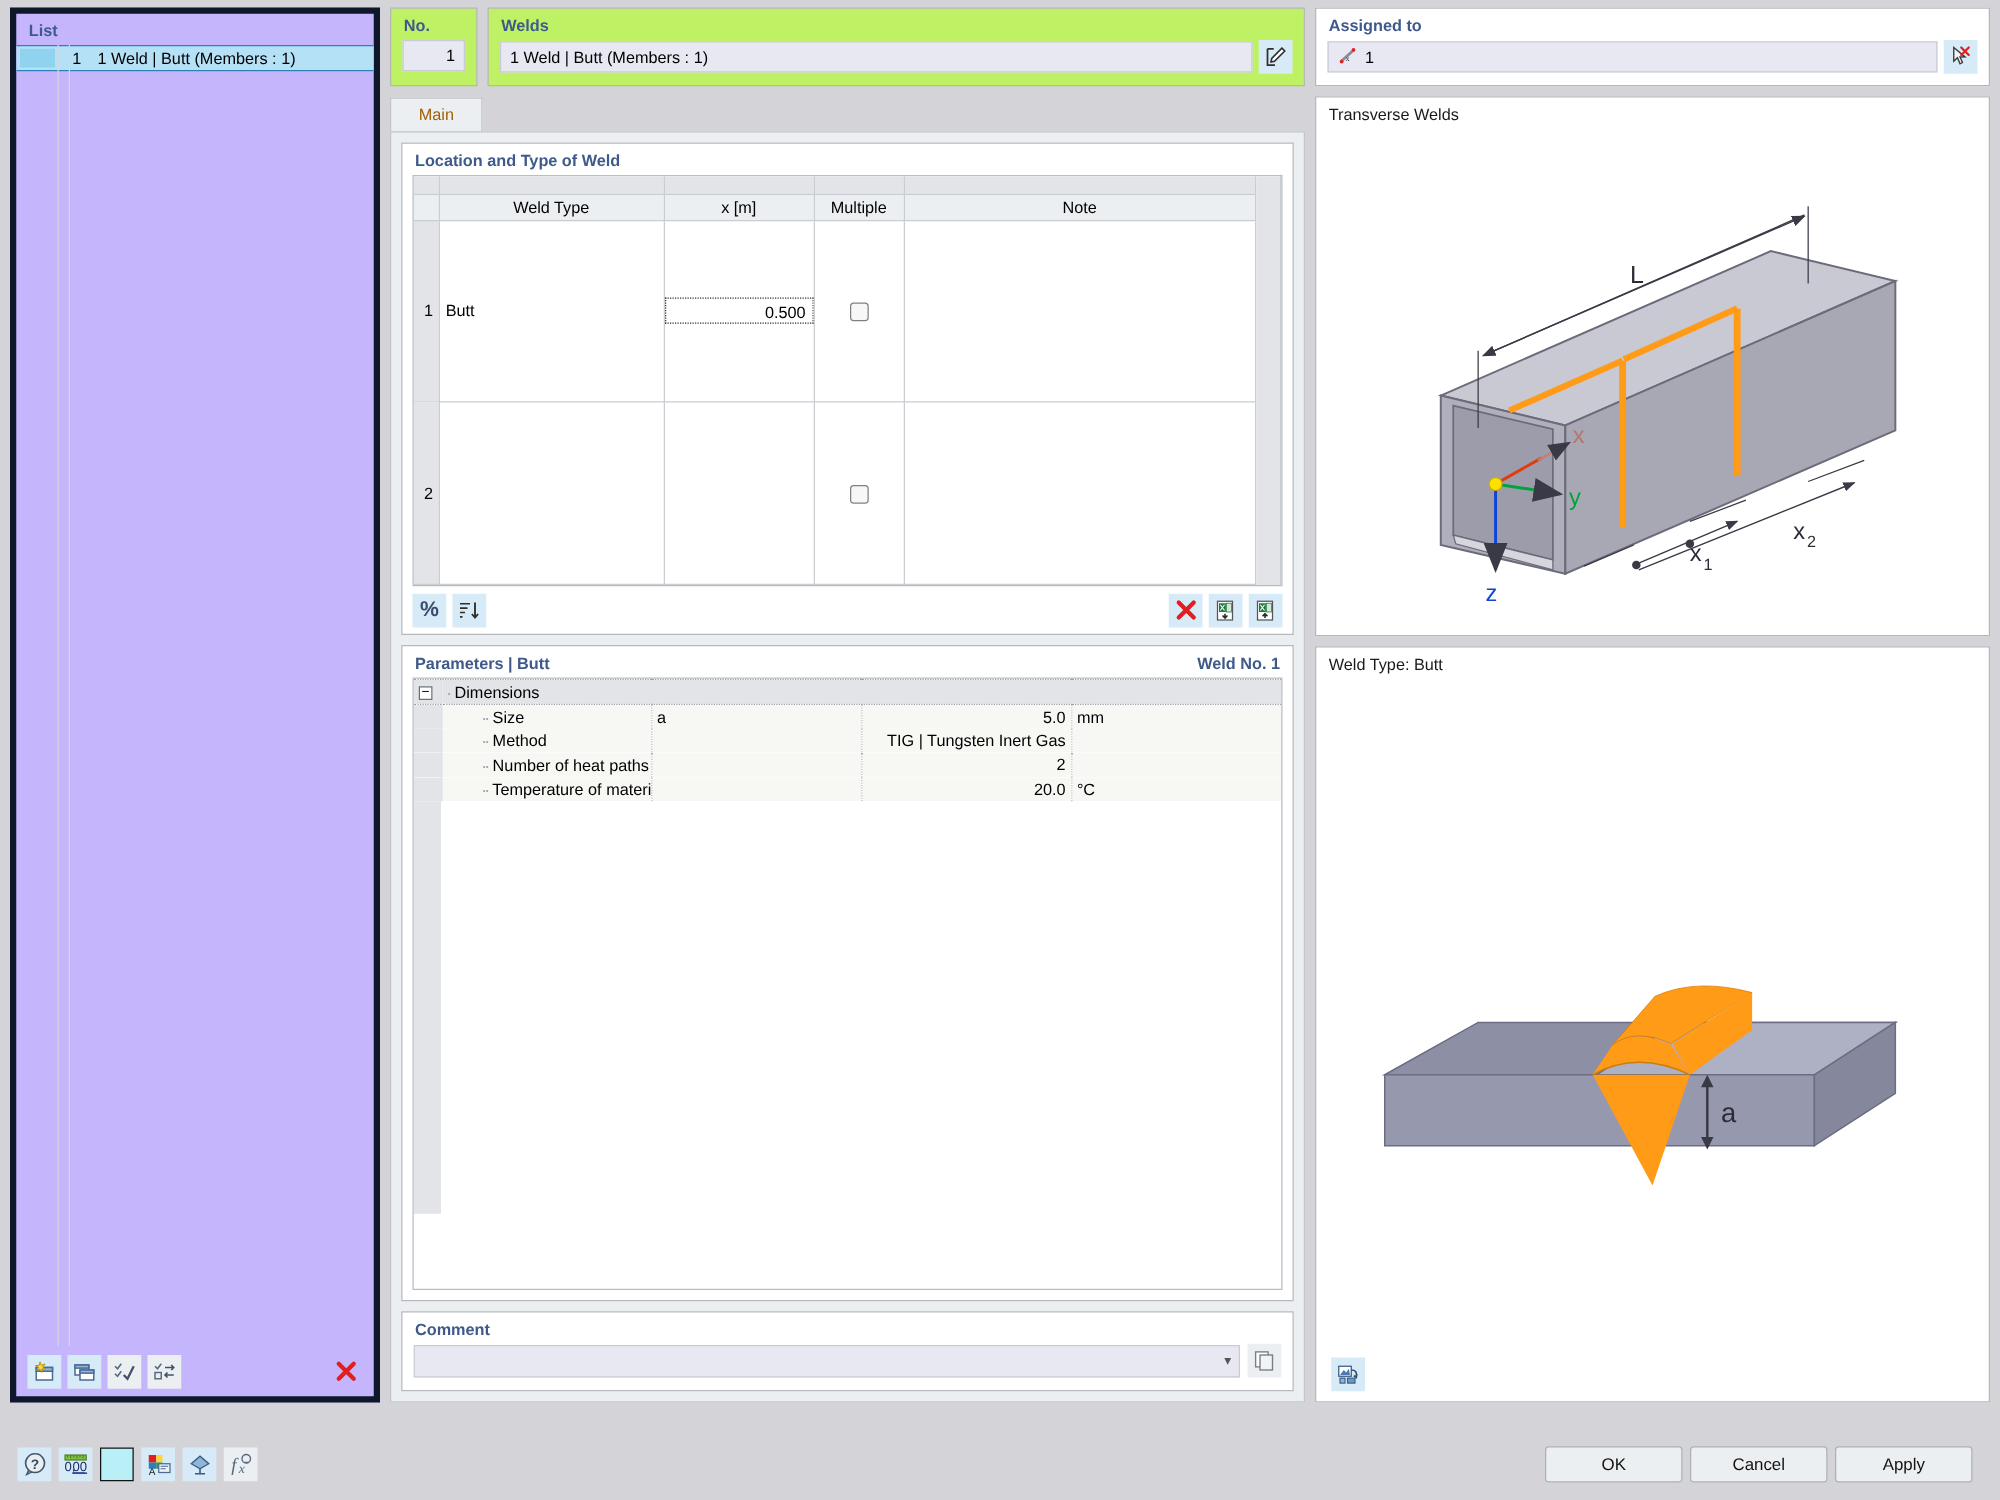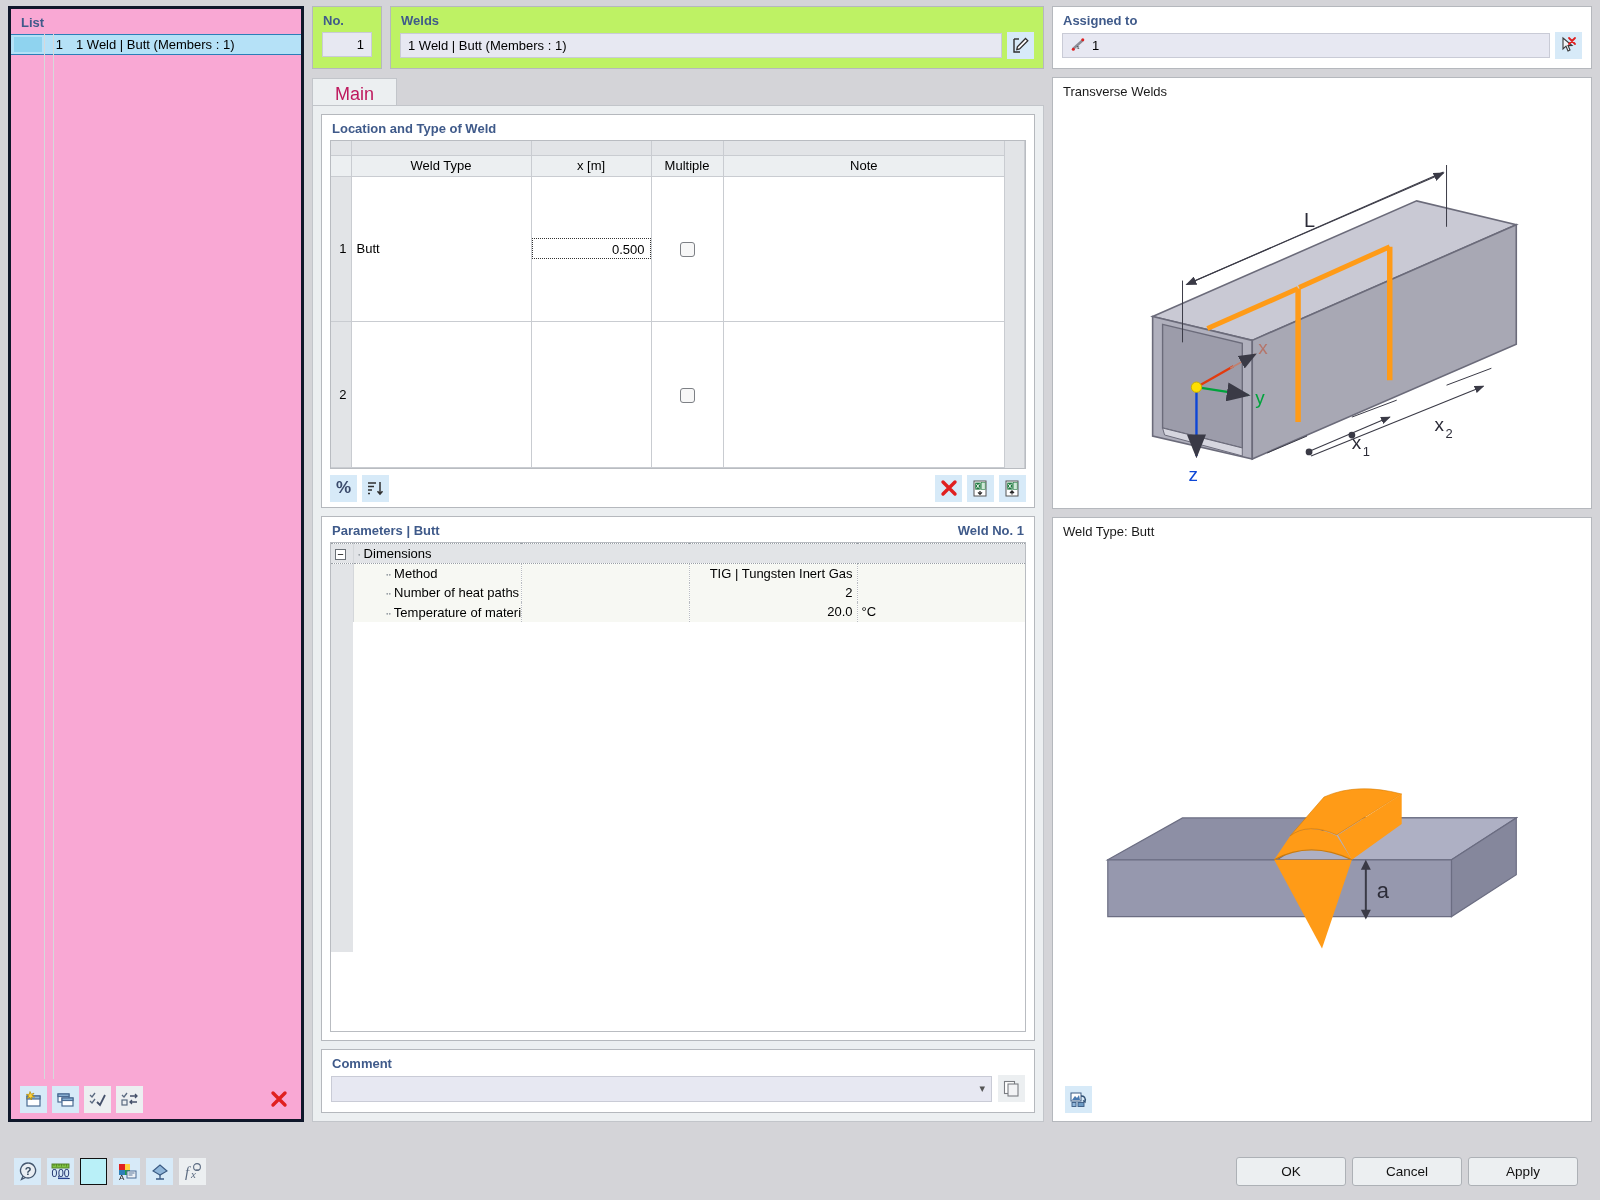--- a/index.html
+++ b/index.html
@@ -57,22 +57,22 @@
     display: flex;
     padding: 6px 8px 0 8px;
     gap: 8px;
     min-height: 0;
   }
 
   
   .left-panel {
     width: 296px;
     flex: 0 0 296px;
-    background: #f9a8d4;
-    border: 3px solid #0f172a;
+    background: #c4b5fd;
+    border: 5px solid #0f172a;
     display: flex;
     flex-direction: column;
     margin-bottom: 20px;
   }
   .panel-caption {
     font-size: 13px;
     font-weight: bold;
     color: #3f5a8a;
     padding: 6px 8px 4px 10px;
   }
@@ -164,24 +164,24 @@
   
   .tabstrip {
     display: flex;
     margin-top: 9px;
     flex: 0 0 auto;
     height: 27px;
   }
   .tab {
     padding: 5px 22px 4px 22px;
     background: #eceff1;
-    font-size: 18px;
+    font-size: 13px;
     border: 1px solid #c2c5ca;
     border-bottom: none;
-    color: #be185d;
+    color: #a16207;
   }
   .tab.active { background: #eceff1; }
 
   .tab-content {
     flex: 1 1 auto;
     background: #eceff1;
     border: 1px solid #c2c5ca;
     padding: 8px;
     display: flex;
     flex-direction: column;
@@ -560,20 +560,30 @@
             <table class="pg">
               <tbody>
                 <tr class="pg-group">
                   <td class="pg-gutter">
                     <span class="exp-box">−</span>
                   </td>
                   <td colspan="4">
                     <span class="tree-dash">‧</span>
                     <span>Dimensions</span>
                   </td>
+                </tr>
+                <tr class="pg-row">
+                  <td class="pg-gutter"></td>
+                  <td class="pg-name">
+                    <span class="tree-ind"></span><span class="tree-dash">‧‧</span>
+                    <span>Size</span>
+                  </td>
+                  <td class="pg-sym">a</td>
+                  <td class="pg-val">5.0</td>
+                  <td class="pg-unit">mm</td>
                 </tr>
                 <tr class="pg-row">
                   <td class="pg-gutter"></td>
                   <td class="pg-name">
                     <span class="tree-ind"></span><span class="tree-dash">‧‧</span>
                     <span>Method</span>
                   </td>
                   <td class="pg-sym"></td>
                   <td class="pg-val">TIG | Tungsten Inert Gas</td>
                   <td class="pg-unit"></td>

